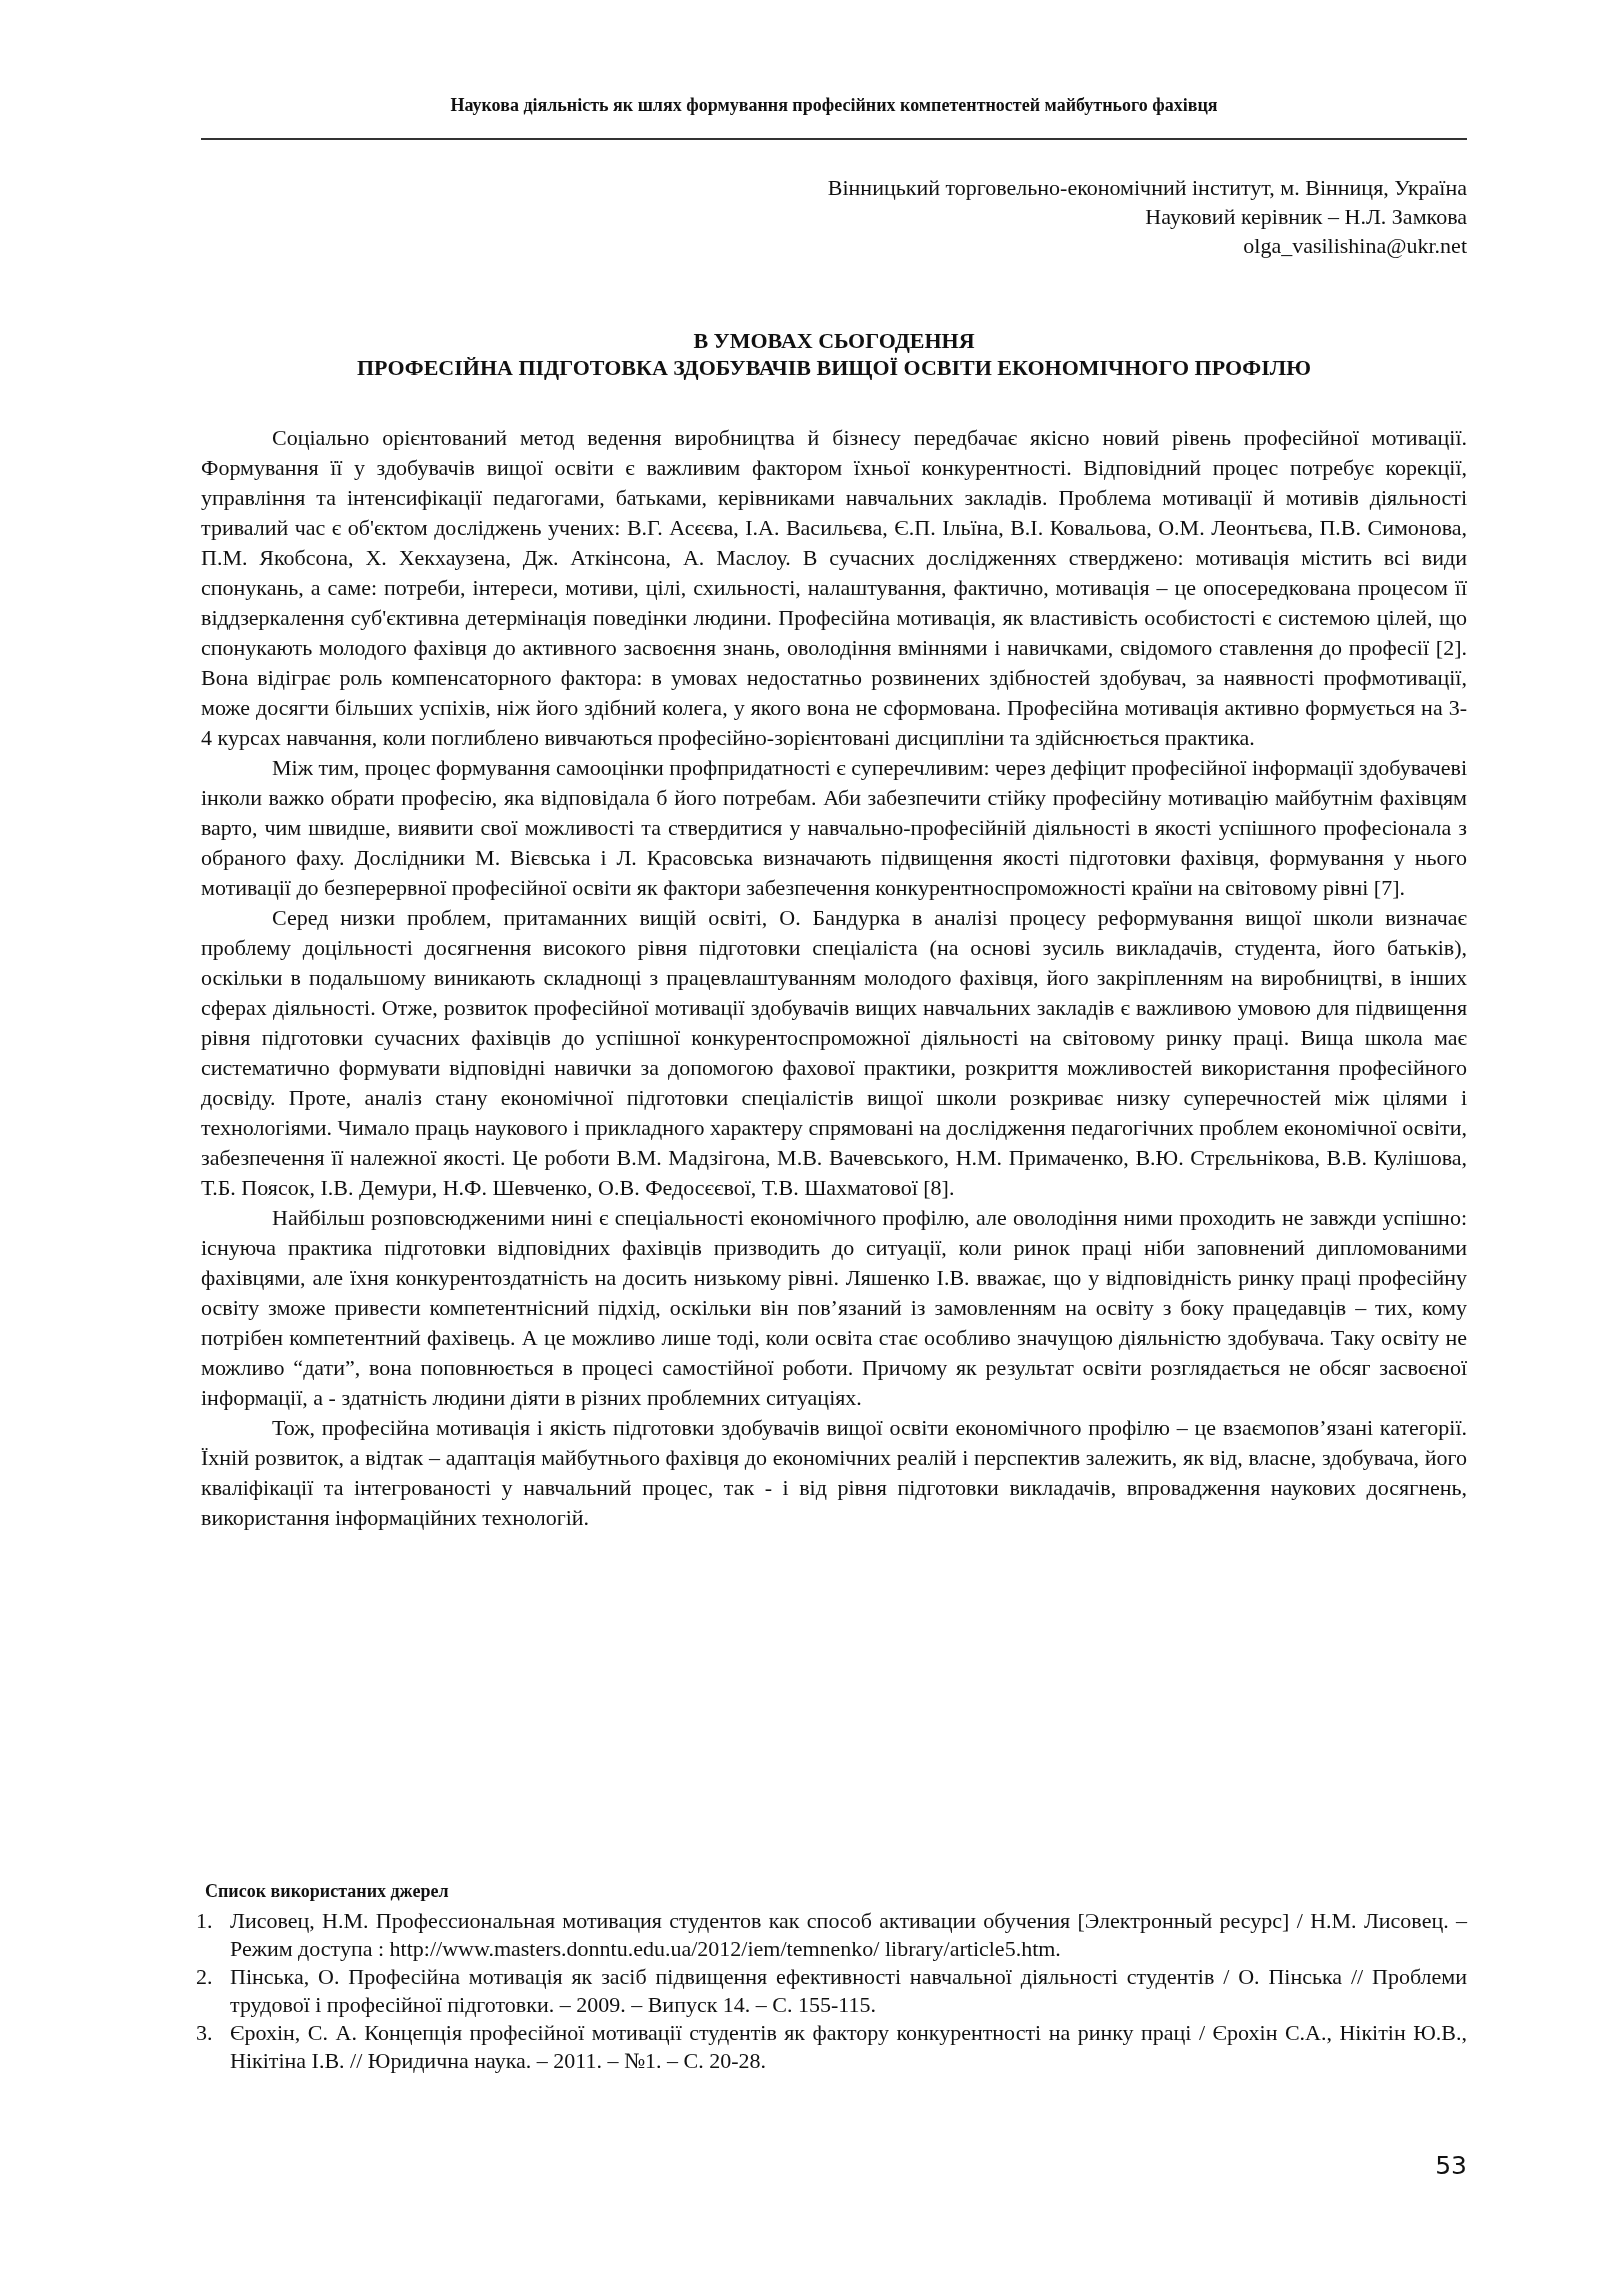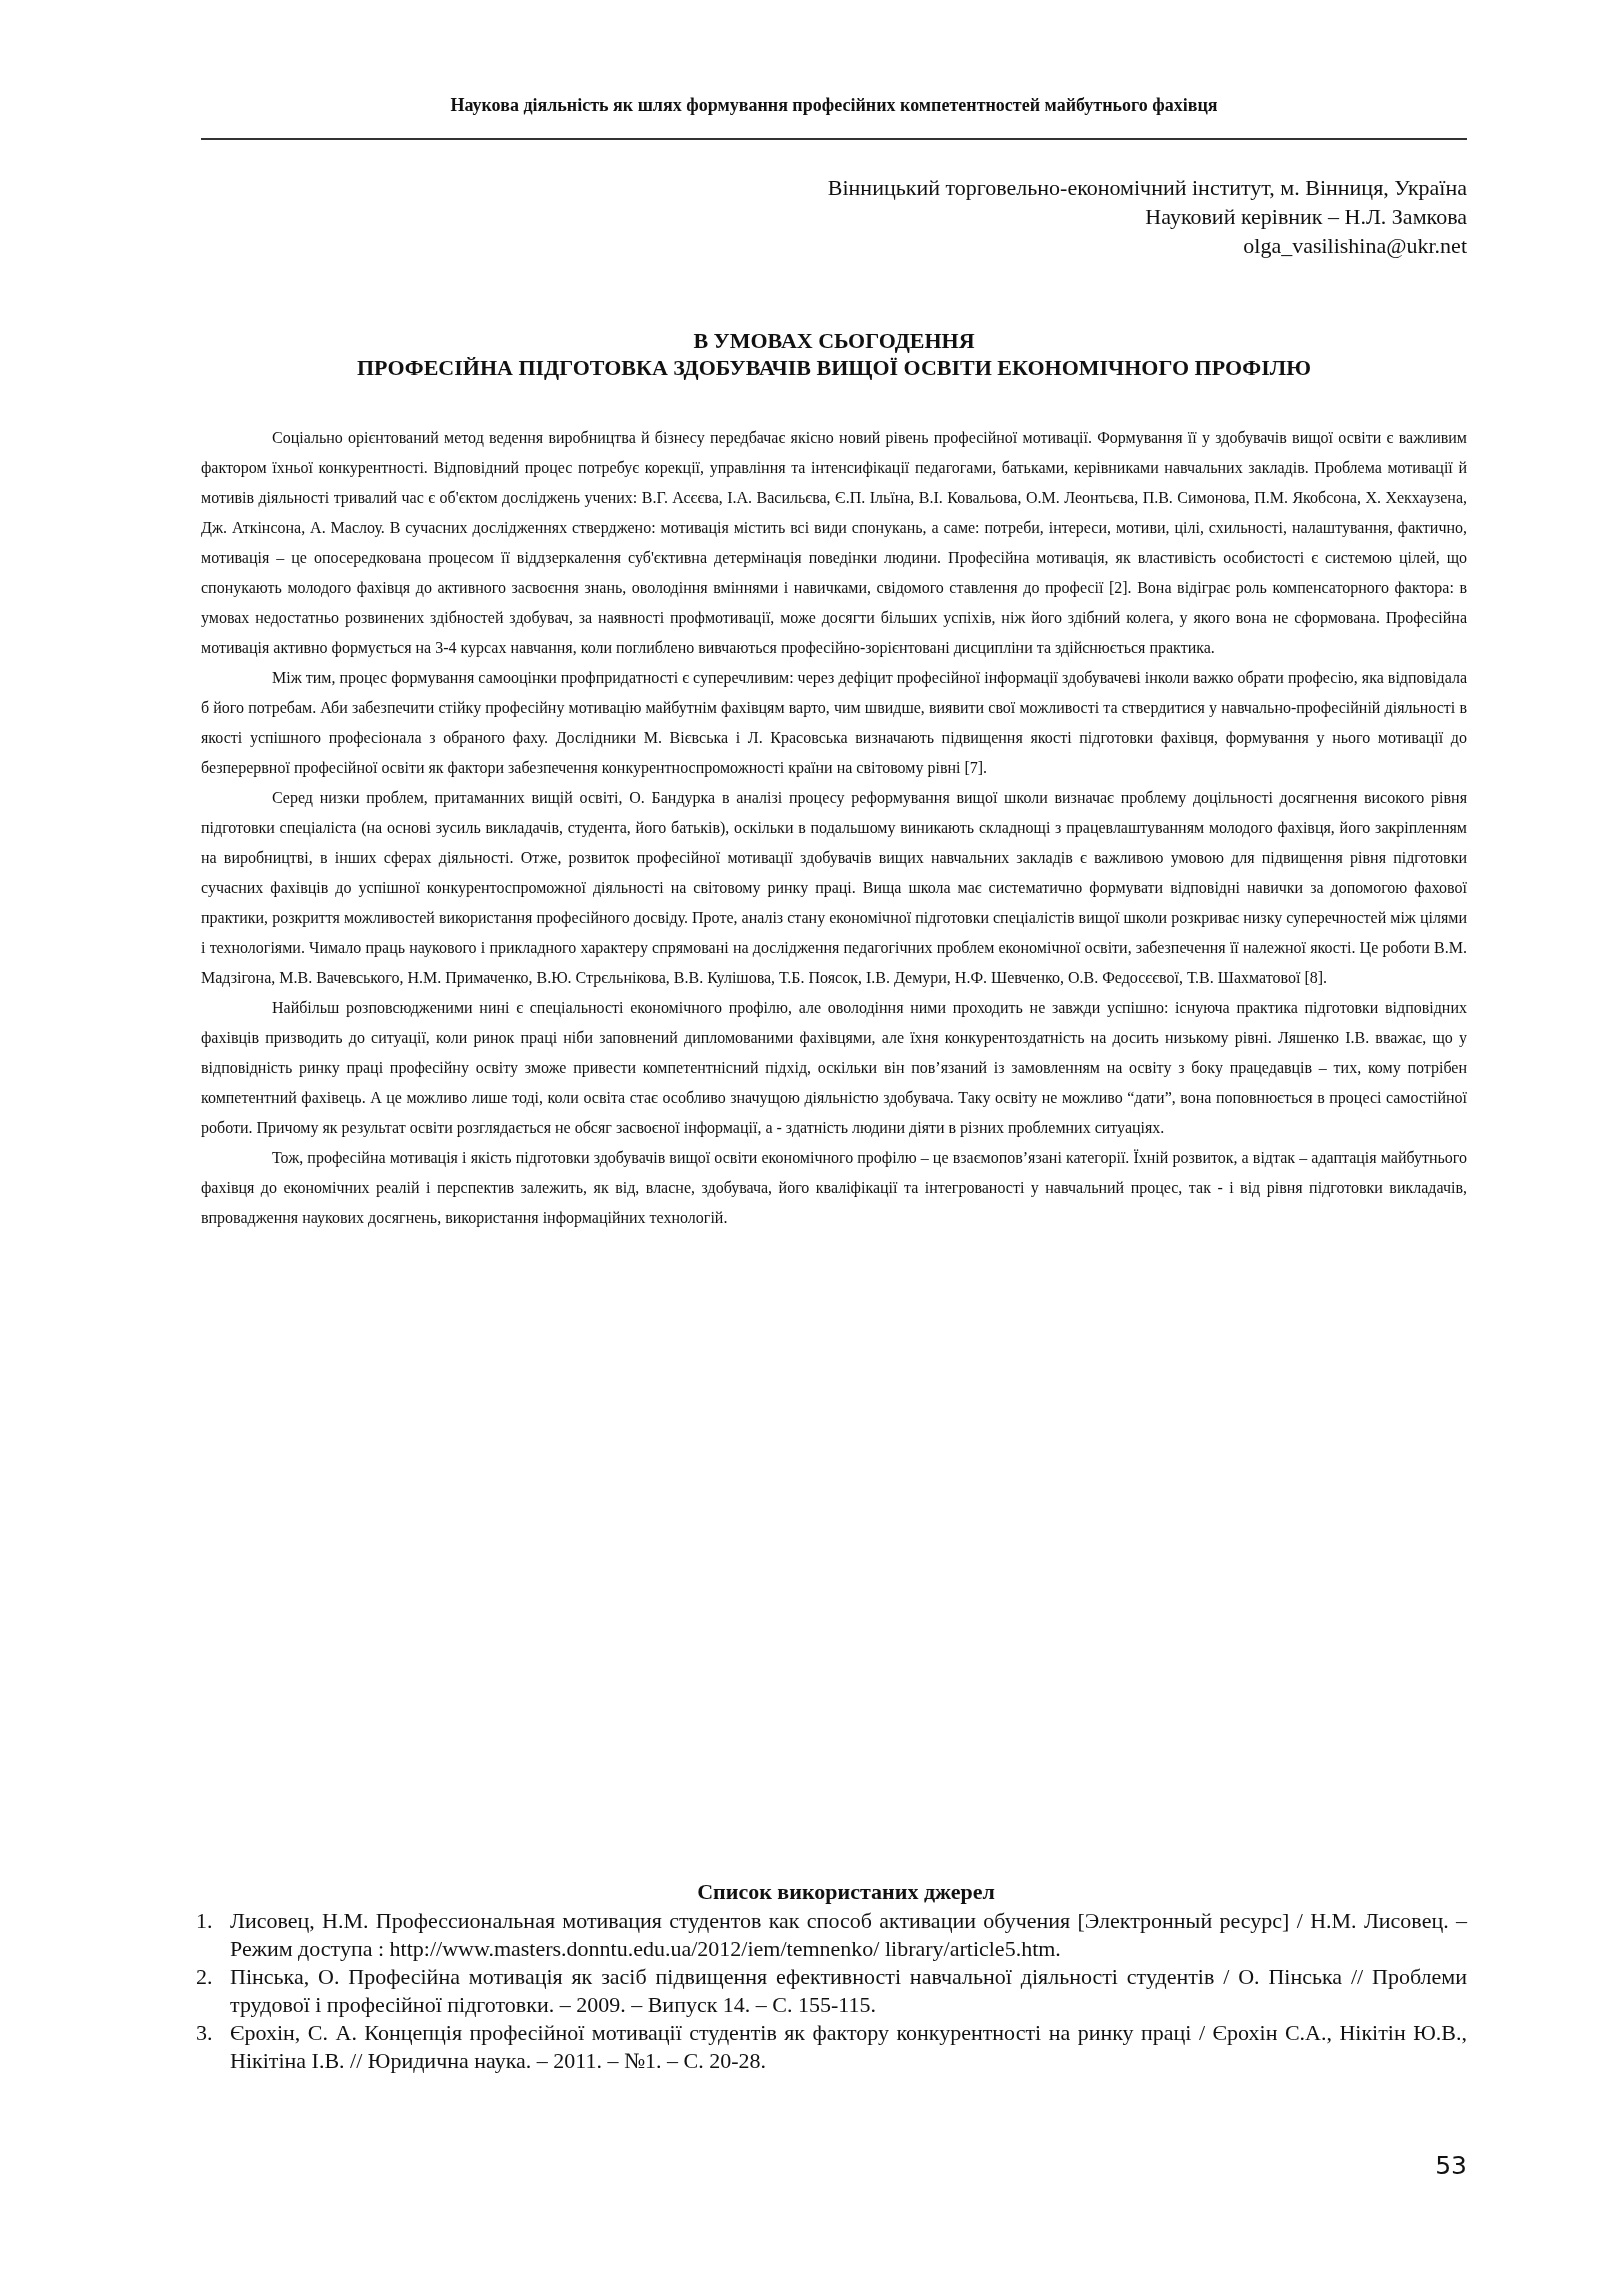--- a/index.html
+++ b/index.html
@@ -19,26 +19,26 @@
     font-size: 22px; line-height: 29px;
   }
   .author-name { font-weight: bold; }
   .author-aff { }
   .title {
     position: absolute; top: 327px; left: 0; width: 1266px; text-align: center;
     font-weight: bold; font-size: 22px; line-height: 27.4px;
   }
   .body {
     position: absolute; top: 423px; left: 0; width: 1266px;
-    font-size: 16px; line-height: 30px; text-align: justify;
+    font-size: 22px; line-height: 30px; text-align: justify;
   }
   .body p { margin: 0; text-indent: 71px; }
   .refs-heading {
-    position: absolute; top: 1878px; left: 12px; width: 1266px; text-align: center;
-    font-weight: bold; font-size: 22px; line-height: 27.4px;
+    position: absolute; top: 1878px; left: 4px; width: 1266px; text-align: left;
+    font-weight: bold; font-size: 18px; line-height: 27.4px;
   }
   .refs {
     position: absolute; top: 1907px; left: 0; width: 1266px;
     font-size: 22px; line-height: 28px; margin: 0; padding: 0; list-style: none;
   }
   .refs li { position: relative; padding-left: 29px; text-align: justify; }
   .refs li .num { position: absolute; left: -4.9px; top: 0; }
   .page-number {
     position: absolute; top: 2152px; left: 0; width: 1266px; text-align: right;
     font-family: "DejaVu Sans", "Liberation Sans", sans-serif; font-size: 25px; line-height: 27.4px;

